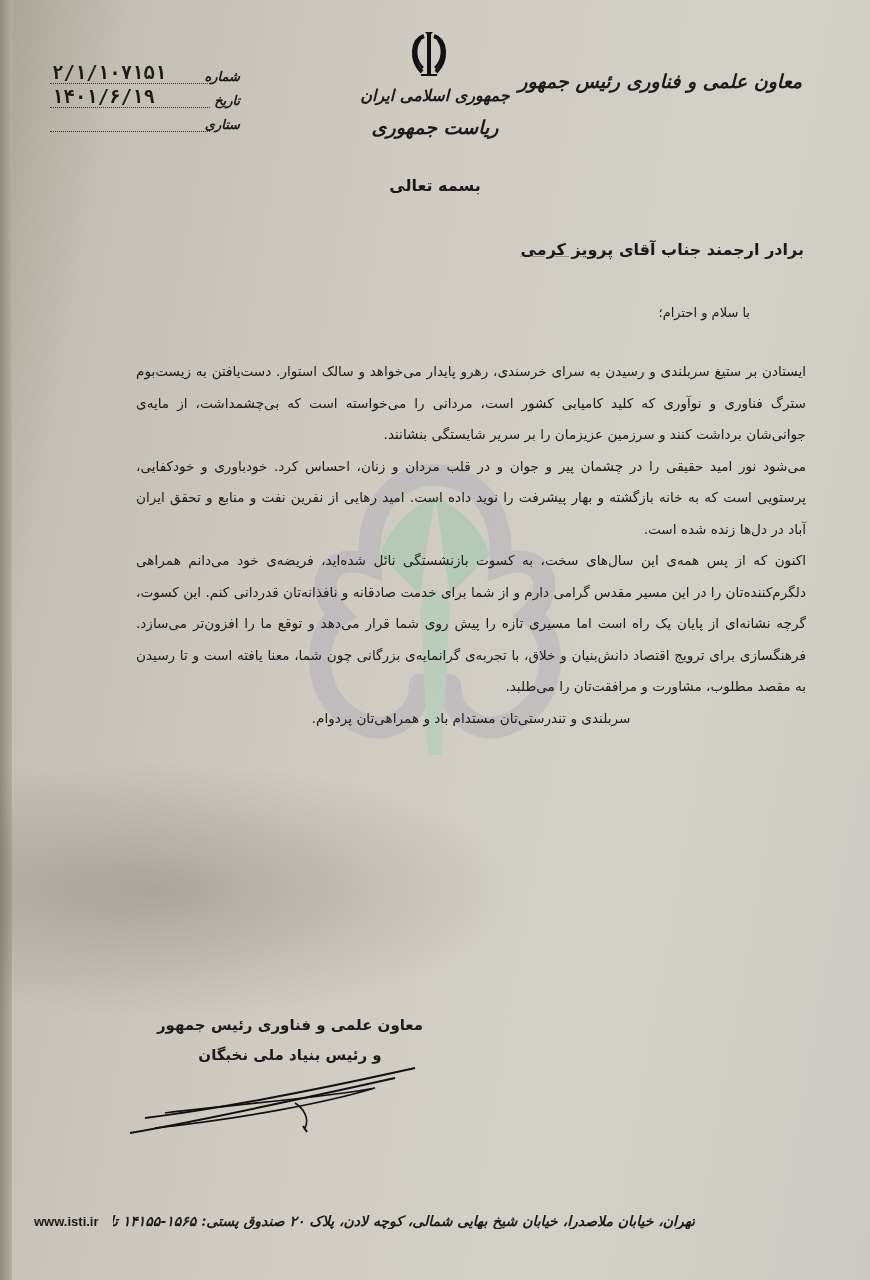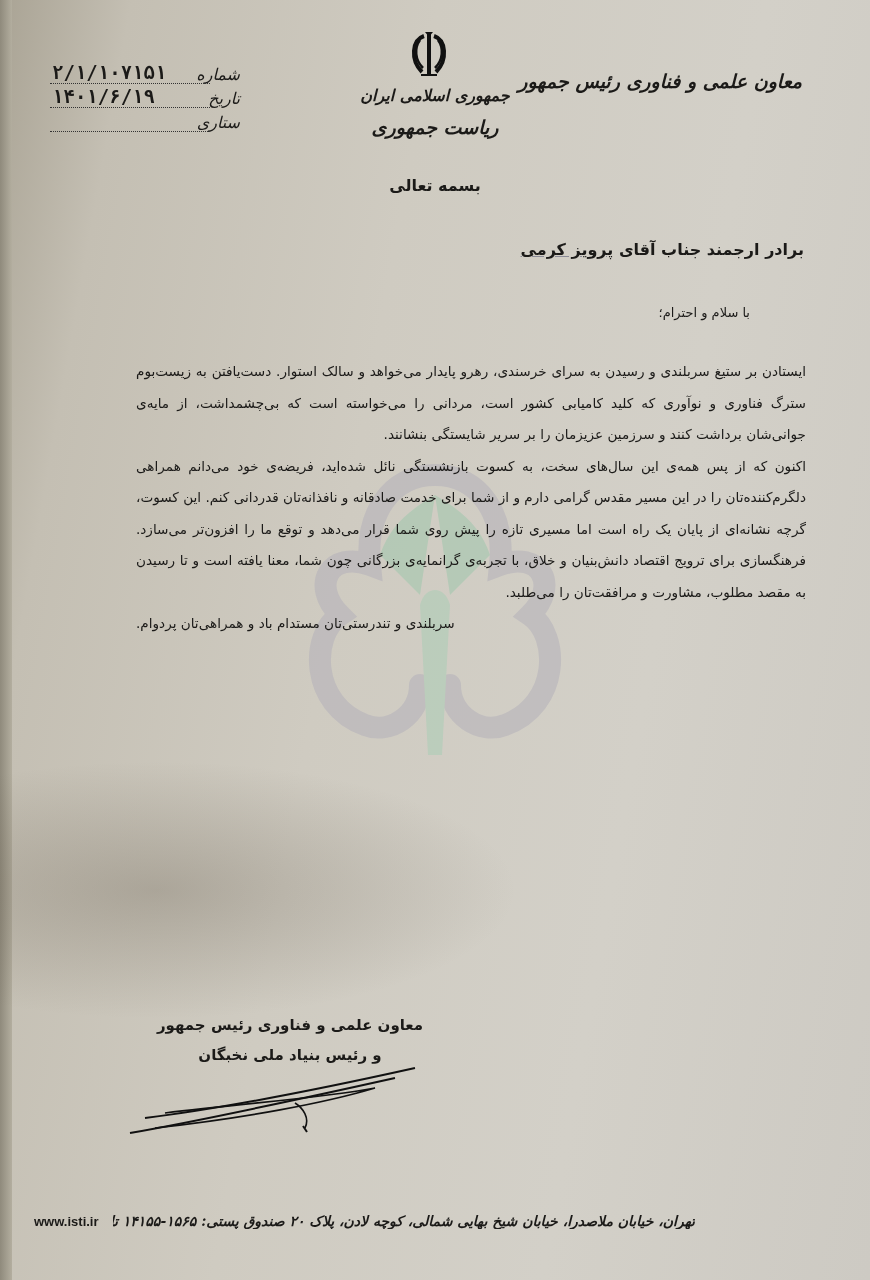--- a/index.html
+++ b/index.html
@@ -24,35 +24,35 @@
   .country { left: 360px; top: 86px; width: 150px; text-align: center; direction: rtl;
     font-family: "DejaVu Serif", serif; font-weight: bold; font-style: italic; font-size: 16px; }
   .presidency { left: 360px; top: 116px; width: 150px; text-align: center; direction: rtl;
     font-family: "DejaVu Serif", serif; font-weight: bold; font-style: italic; font-size: 19px; }
   .invocation { left: 360px; top: 176px; width: 150px; text-align: center; direction: rtl;
     font-weight: bold; font-size: 16px; }
 
   
   .refblock { left: 50px; top: 60px; width: 190px; direction: rtl; }
   .refrow { display: flex; align-items: flex-end; height: 24px; }
-  .reflabel { font-family: "DejaVu Serif", serif; font-style: italic; font-weight: normal; font-size: 16px; width: 30px; margin-top: 16px; }
+  .reflabel { font-family: "DejaVu Serif", serif; font-style: italic; font-weight: bold; font-size: 13px; width: 30px; margin-top: 16px; }
   .refval { flex: 1; border-bottom: 1px dotted #333; direction: ltr; text-align: left;
     font-family: "DejaVu Sans Mono", monospace; font-weight: bold; font-size: 19px; letter-spacing: 1px;
     line-height: 22px; padding-left: 2px; }
 
   
   .addressee { right: 66px; top: 240px; direction: rtl; font-weight: bold; font-size: 16px; margin-left: 25px; }
   .addressee .name { text-decoration: underline; text-decoration-color: #8a8a96; }
   .greeting { right: 120px; top: 305px; direction: rtl; font-size: 13px; }
 
   
   .body-text { right: 64px; top: 356px; width: 670px; direction: rtl; text-align: justify;
     font-size: 13.6px; line-height: 31.5px; }
   .body-text p { margin: 0; }
-  .body-text p.last { text-align: left; }
+  .body-text p.last { text-align: center; }
 
   
   .sig { left: 150px; top: 1010px; width: 280px; direction: rtl; text-align: center; font-weight: bold; }
   .sig .sname { font-size: 15px; line-height: 30px; }
   .sig .stitle { font-size: 15px; line-height: 30px; }
   .sig-scribble { left: 125px; top: 1058px; width: 300px; height: 80px; }
 
   
   .footer { left: 0; top: 1206px; width: 695px; height: 30px; display: flex; direction: ltr; align-items: center; }
   .website { margin-left: 34px; font-family: "Liberation Sans", sans-serif; font-weight: bold; font-size: 13px; }
@@ -104,20 +104,21 @@
 <div class="dept-title abs">معاون علمی و فناوری رئیس جمهور</div>
 
 <div class="addressee abs">
   <span>برادر ارجمند جناب آقای</span>
   <span class="name">پرویز کرمی</span>
 </div>
 <div class="greeting abs">با سلام و احترام؛</div>
 
 <div class="body-text abs">
   <p>ایستادن بر ستیغ سربلندی و رسیدن به سرای خرسندی، رهرو پایدار می‌خواهد و سالک استوار. دست‌یافتن به زیست‌بوم سترگ فناوری و نوآوری که کلید کامیابی کشور است، مردانی را می‌خواسته است که بی‌چشمداشت، از مایه‌ی جوانی‌شان برداشت کنند و سرزمین عزیزمان را بر سریر شایستگی بنشانند.</p>
+  <p>می‌شود نور امید حقیقی را در چشمان پیر و جوان و در قلب مردان و زنان، احساس کرد. خودباوری و خودکفایی، پرستویی است که به خانه بازگشته و بهار پیشرفت را نوید داده است. امید رهایی از نفرین نفت و منابع و تحقق ایران آباد در دل‌ها زنده شده است.</p>
   <p>اکنون که از پس همه‌ی این سال‌های سخت، به کسوت بازنشستگی نائل شده‌اید، فریضه‌ی خود می‌دانم همراهی دلگرم‌کننده‌تان را در این مسیر مقدس گرامی دارم و از شما برای خدمت صادقانه و نافذانه‌تان قدردانی کنم. این کسوت، گرچه نشانه‌ای از پایان یک راه است اما مسیری تازه را پیش روی شما قرار می‌دهد و توقع ما را افزون‌تر می‌سازد. فرهنگسازی برای ترویج اقتصاد دانش‌بنیان و خلاق، با تجربه‌ی گرانمایه‌ی بزرگانی چون شما، معنا یافته است و تا رسیدن به مقصد مطلوب، مشاورت و مرافقت‌تان را می‌طلبد.</p>
   <p class="last">سربلندی و تندرستی‌تان مستدام باد و همراهی‌تان پردوام.</p>
 </div>
 
 <div class="sig abs">
   <div class="stitle">معاون علمی و فناوری رئیس جمهور</div>
   <div class="stitle">و رئیس بنیاد ملی نخبگان</div>
 </div>
 <svg class="sig-scribble abs" viewBox="0 0 300 80">
   <path d="M20 60 C100 50 200 30 290 10" fill="none" stroke="#111" stroke-width="2"></path>

